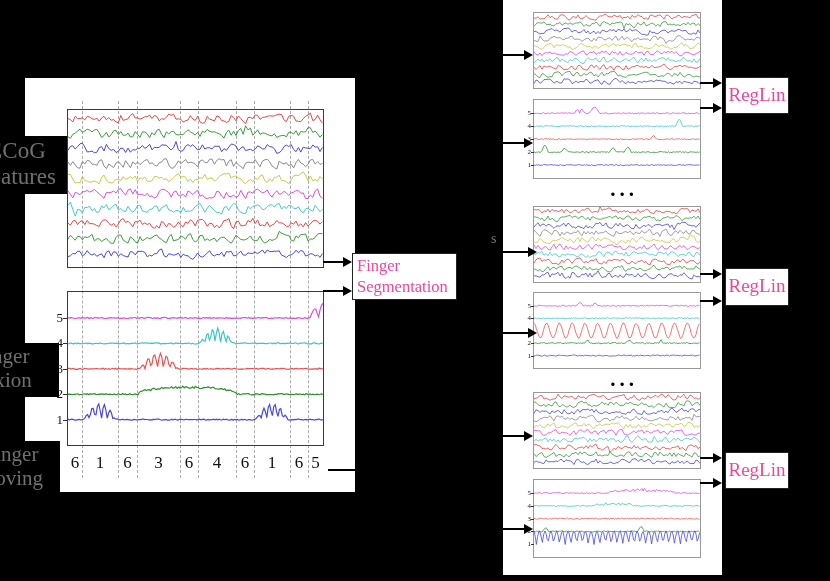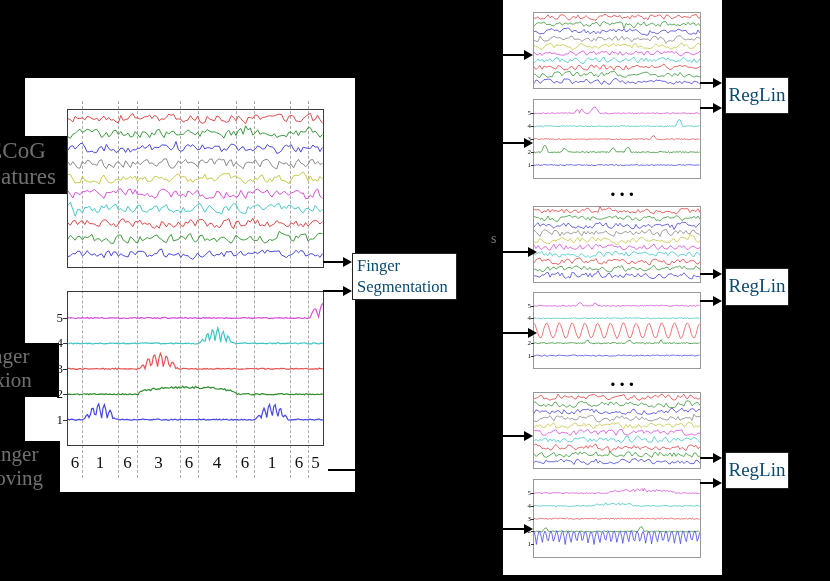--- a/index.html
+++ b/index.html
@@ -7,21 +7,21 @@
           font-family:"Liberation Serif","DejaVu Serif",serif;}
   .panel{position:absolute;background:#fff;}
   .cutout{position:absolute;background:#000;z-index:3;}
   .cutlabel{position:absolute;width:200px;text-align:center;color:#707070;z-index:4;line-height:1.14;}
   .plot{position:absolute;z-index:2;}
   .pb-dark{border:1px solid #3a3a3a;}
   .pb-light{border:1px solid #999;}
   .arrow{position:absolute;height:2px;background:#000;z-index:5;}
   .arrow::after{content:"";position:absolute;right:-9px;top:-4px;width:0;height:0;
     border-left:9px solid #000;border-top:5px solid transparent;border-bottom:5px solid transparent;}
-  .whitebox{position:absolute;background:#fff;border:1px solid #222;color:#0c4a6e;z-index:5;}
+  .whitebox{position:absolute;background:#fff;border:1px solid #222;color:#ec4899;z-index:5;}
   .fsbox{padding:1px 0 0 4px;font-size:16.5px;line-height:21px;}
   .regbox{text-align:center;font-size:19px;line-height:33px;}
   .dots{position:absolute;width:60px;text-align:center;color:#000;font-weight:bold;
         font-size:21px;letter-spacing:4px;z-index:4;}
   .frag{position:absolute;color:#777;font-size:14px;z-index:4;}
   .seqnum{position:absolute;color:#111;font-size:17px;transform:translateX(-50%);z-index:4;}
   .ticklab{position:absolute;color:#111;text-align:right;z-index:4;}
   .tickmark{position:absolute;height:1px;background:#333;z-index:4;}
   .dashline{position:absolute;width:0;border-left:1px dashed #ababab;z-index:1;}
   .simpleline{position:absolute;background:#000;z-index:5;}

